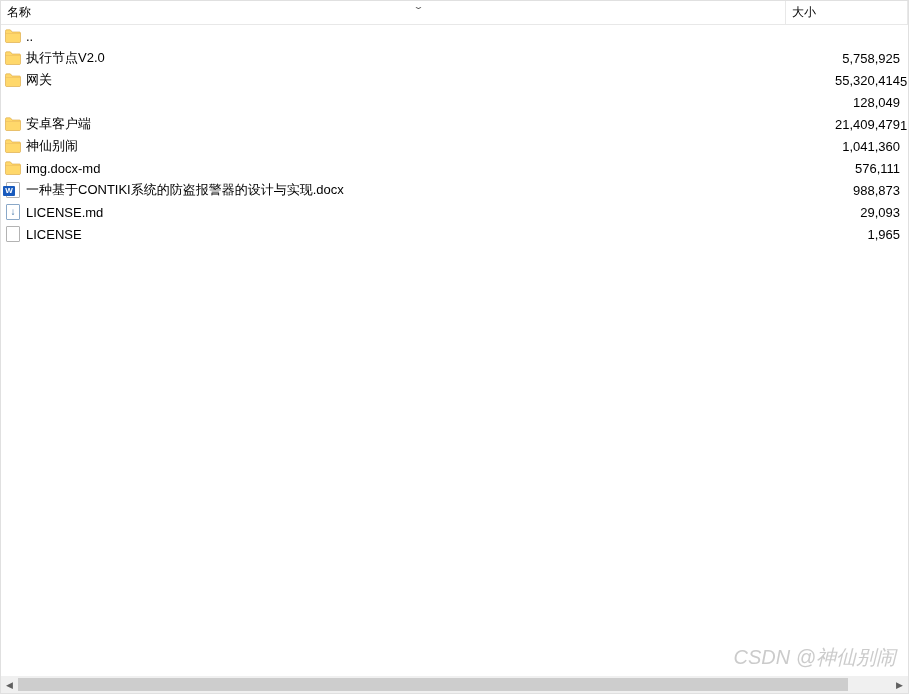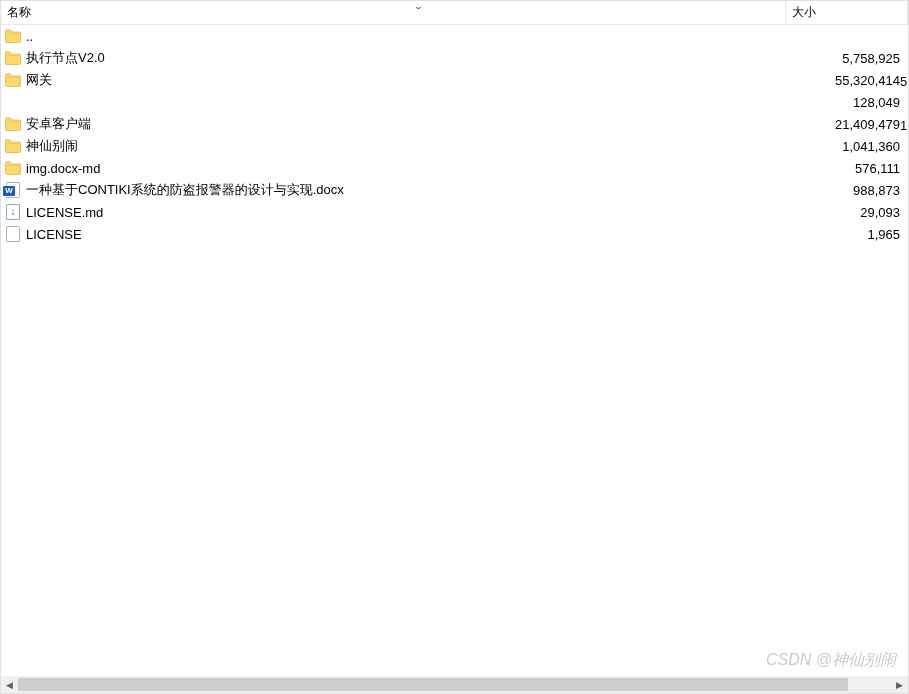--- a/index.html
+++ b/index.html
@@ -168,21 +168,21 @@
       top: 2px;
       height: 13px;
       width: 830px;
       background: #cdcdcd;
     }
     .watermark {
       position: absolute;
       bottom: 22px;
       right: 12px;
       color: rgba(160,160,160,0.55);
-      font-size: 16px;
+      font-size: 20px;
       font-style: italic;
       pointer-events: none;
       margin-top: 20px;
     }
     .extra-col-hint {
       position: absolute;
       right: 0;
       top: 25px;
       width: 8px;
       font-size: 13px;

